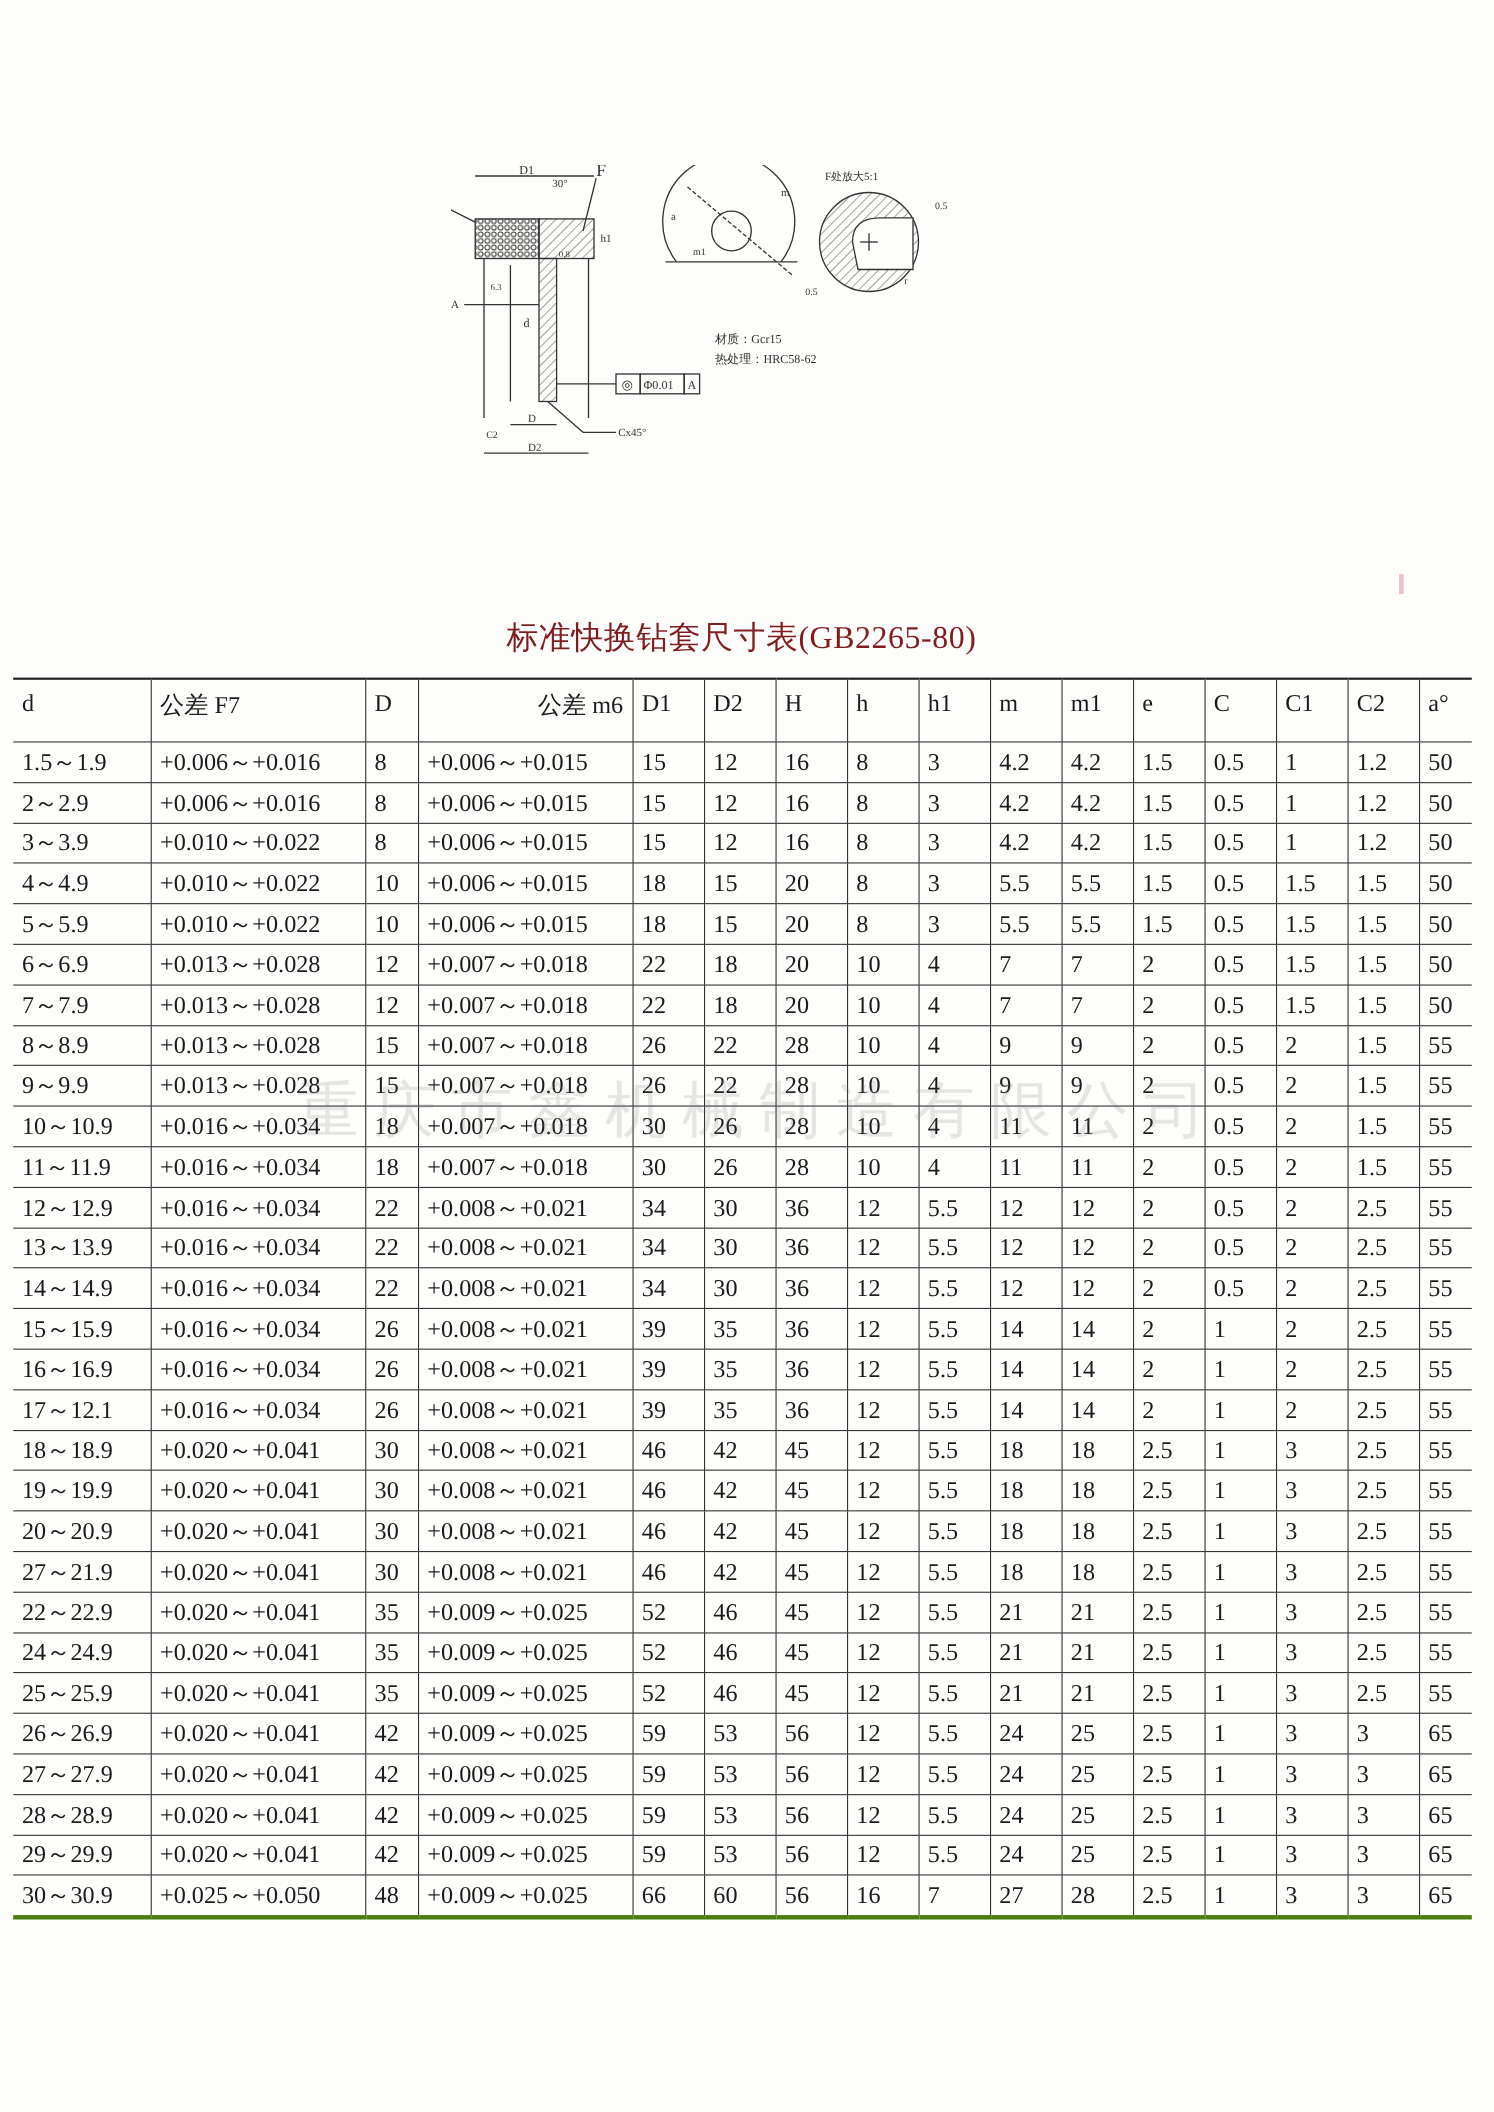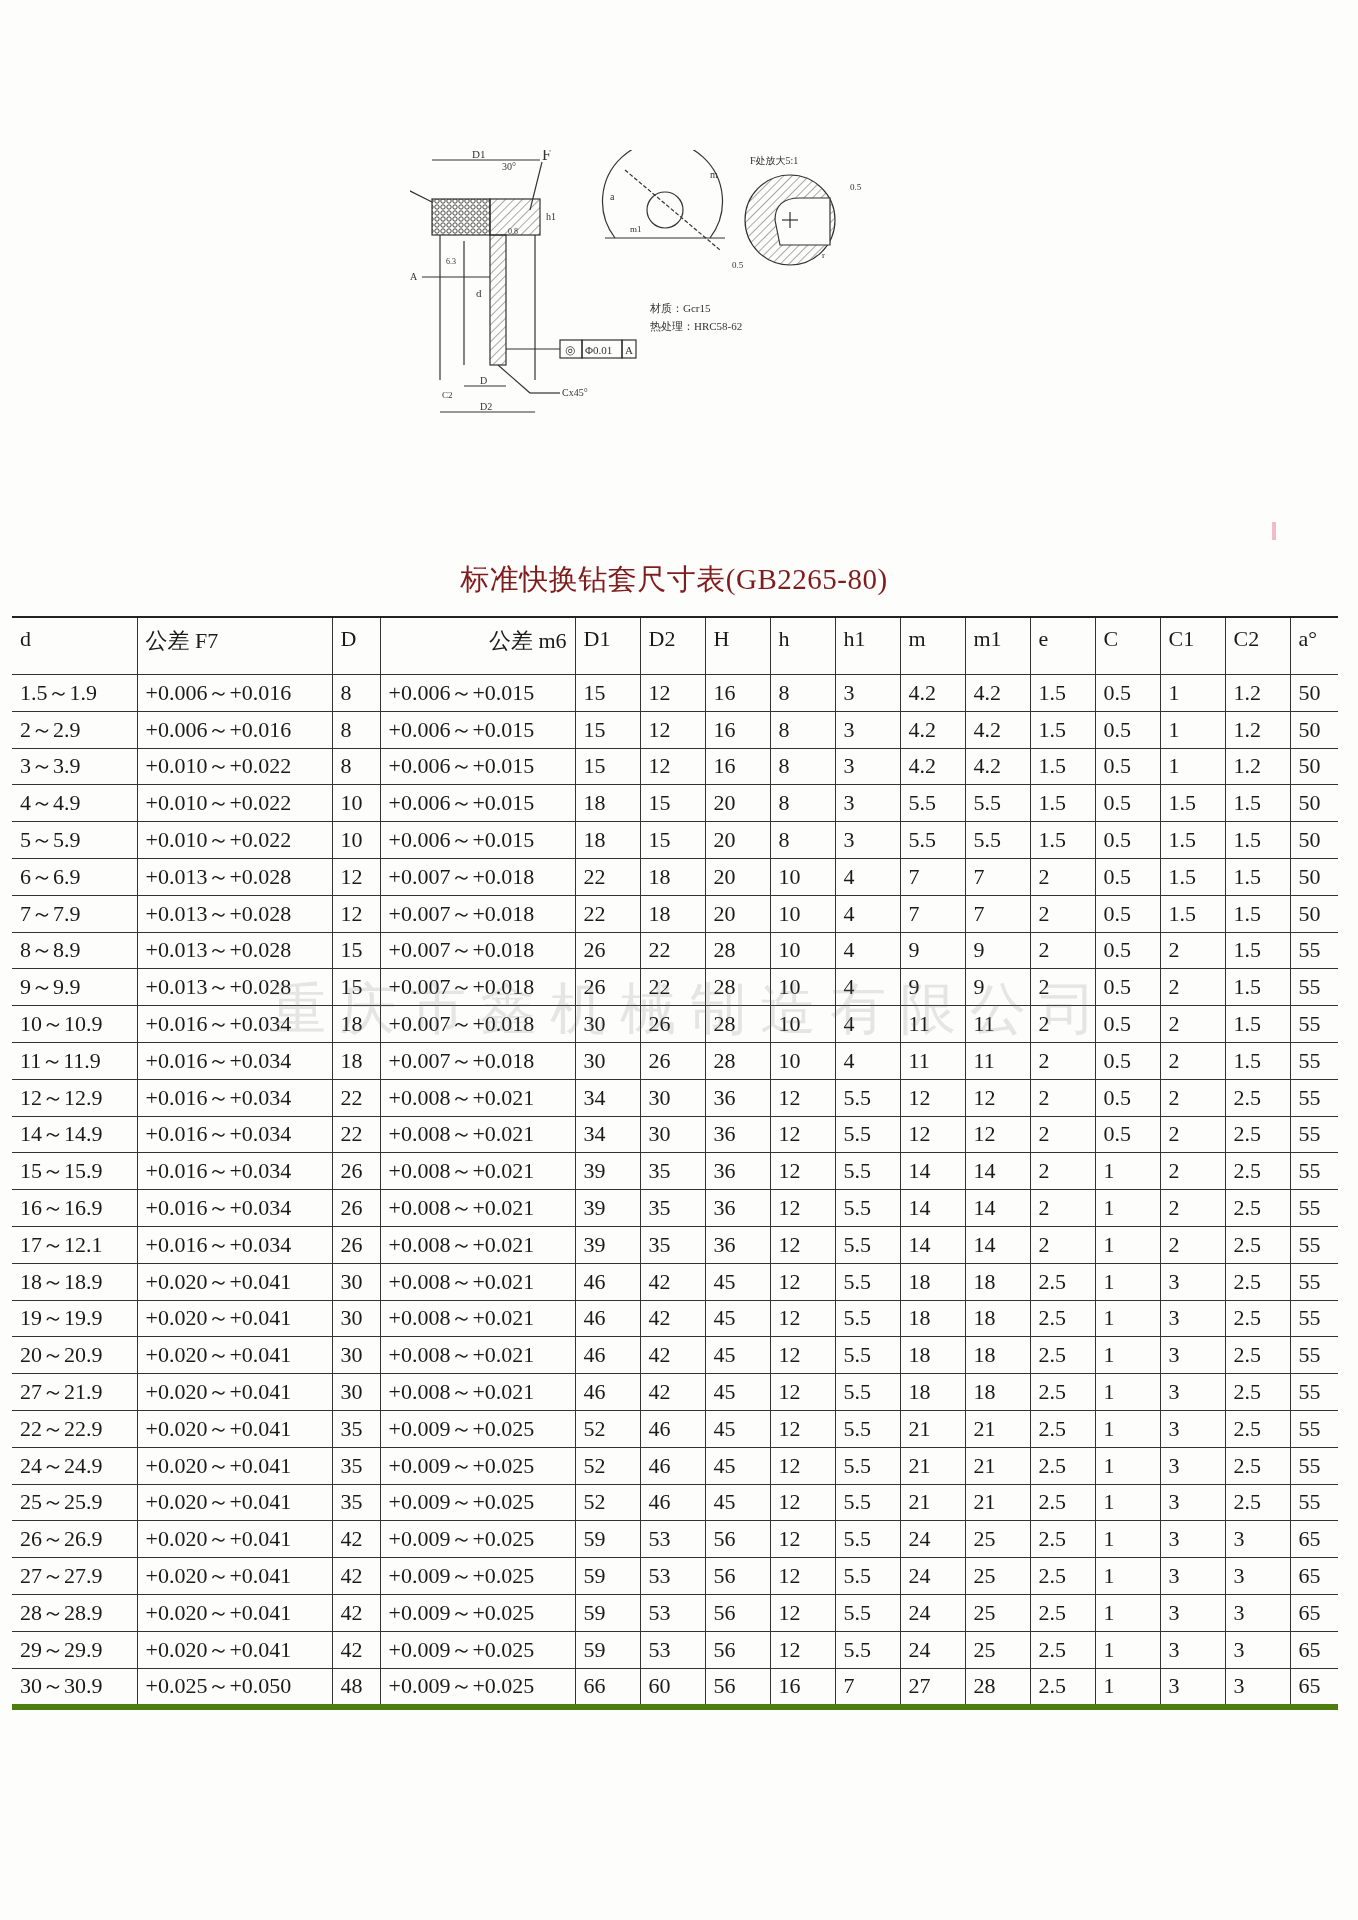--- a/index.html
+++ b/index.html
@@ -18,21 +18,21 @@
     border-collapse: collapse; table-layout: fixed; font-size: 22px;
   }
   table.spec th, table.spec td {
     border: 1.5px solid #333; padding: 0 8px; text-align: left; font-weight: normal;
     white-space: nowrap; overflow: hidden;
   }
   table.spec th { height: 48px; vertical-align: top; padding-top: 8px; }
   table.spec th.center { text-align: right; }
   table.spec td { height: 35.8px; vertical-align: middle; }
   table.spec tr:first-child th { border-top: 2px solid #222; }
-  table.spec tr:last-child td { border-bottom: 6px solid #4d7c0f; margin-left: 12px; }
+  table.spec tr:last-child td { border-bottom: 4px solid #4d7c0f; margin-left: 12px; }
   table.spec th:first-child, table.spec td:first-child { border-left: none; }
   table.spec th:last-child, table.spec td:last-child { border-right: none; }
   .watermark {
     position: absolute; left: 110px; top: 972px; width: 1160px; text-align: center;
     font-family: "DejaVu Sans", sans-serif; font-size: 56px; color: rgba(120,120,120,0.18);
     letter-spacing: 14px; pointer-events: none; white-space: nowrap;
   }
   .speck { position: absolute; left: 1272px; top: 522px; width: 4px; height: 18px; background: #e8a0b0; opacity: .7; }
 </style>
 </head>
@@ -367,20 +367,38 @@
         <td>5.5</td>
         <td>12</td>
         <td>12</td>
         <td>2</td>
         <td>0.5</td>
         <td>2</td>
         <td>2.5</td>
         <td>55</td>
       </tr>
       <tr>
+        <td>13～13.9</td>
+        <td>+0.016～+0.034</td>
+        <td>22</td>
+        <td>+0.008～+0.021</td>
+        <td>34</td>
+        <td>30</td>
+        <td>36</td>
+        <td>12</td>
+        <td>5.5</td>
+        <td>12</td>
+        <td>12</td>
+        <td>2</td>
+        <td>0.5</td>
+        <td>2</td>
+        <td>2.5</td>
+        <td>55</td>
+      </tr>
+      <tr>
         <td>14～14.9</td>
         <td>+0.016～+0.034</td>
         <td>22</td>
         <td>+0.008～+0.021</td>
         <td>34</td>
         <td>30</td>
         <td>36</td>
         <td>12</td>
         <td>5.5</td>
         <td>12</td>

